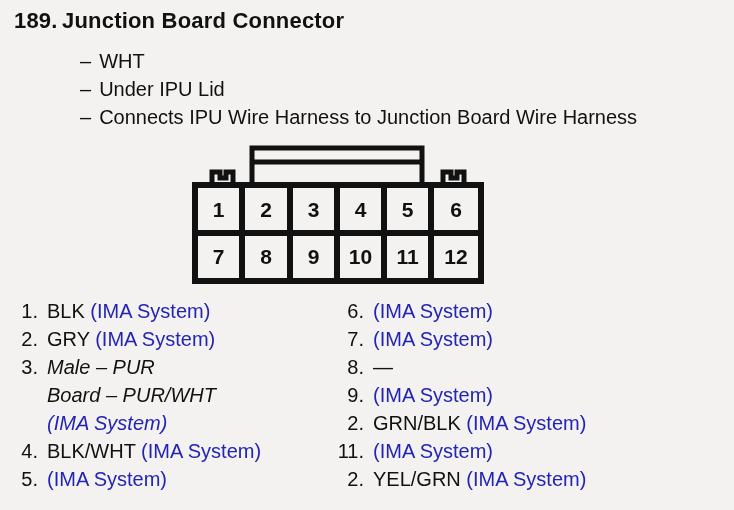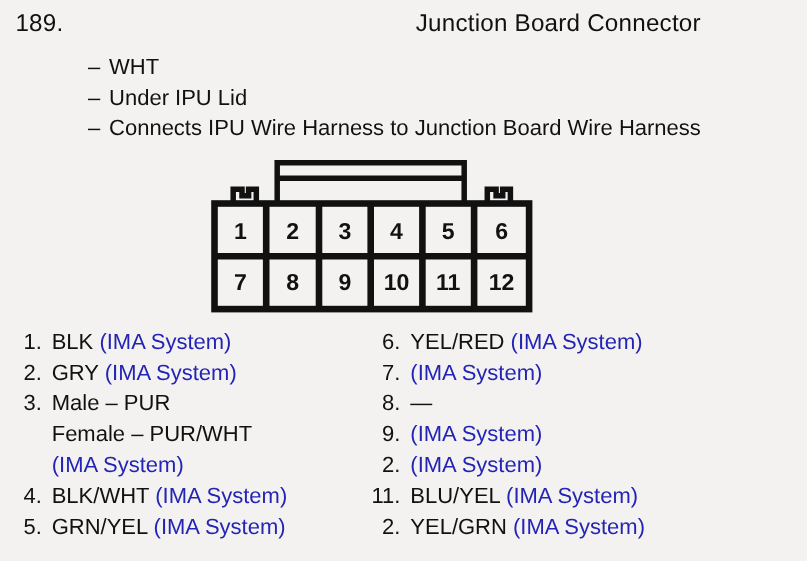--- a/index.html
+++ b/index.html
@@ -8,42 +8,42 @@
     background:var(--bg,#f3f2f0);
     font-family:"Liberation Sans", sans-serif;
     color:var(--ink,#111);
     overflow:hidden;
     position:relative;
   }
   .page { position:relative; width:734px; height:510px; }
 
   
   .header { position:absolute; left:14px; top:8px; }
-  .title-row { display:flex; align-items:baseline; font-weight:normal; font-size:22px; letter-spacing:.2px;justify-content:space-between; }
+  .title-row { display:flex; align-items:baseline; font-weight:bold; font-size:22px; letter-spacing:.2px; }
   .title-index { width:48px; }
   .notes { margin:13px 0 0 66px; font-size:20px; }
   .note-line { display:flex; line-height:28px; }
   .note-dash { margin-right:8px; }
 
   
   .connector-svg { position:absolute; left:180px; top:140px; }
   .pin-cell-num { font:bold 21px "Liberation Sans", sans-serif; fill:var(--ink,#111); }
 
   
   .pin-lists { position:absolute; left:14px; top:297px; display:flex; }
   .pin-col { font-size:20px; line-height:28px; }
   .pin-col.left  { width:306px; }
   .pin-col.right { width:400px; margin-left:14px; }
   .pin-item { display:flex; }
   .pin-num { text-align:right; margin-right:9px; flex:none; }
   .pin-col.left  .pin-num { width:24px; }
   .pin-col.right .pin-num { width:30px; }
   .pin-wire { white-space:pre; }
   .sys { color:var(--blue,#2424b4); white-space:pre; }
-  .pin-multiline .pin-lines { display:block; }
+  .pin-multiline .pin-lines { display:block;font-style:italic; }
 </style>
 </head>
 <body>
 
 <div class="page">
 
   <div class="header">
     <div class="title-row">
       <span class="title-index">189.</span>
       <span>Junction Board Connector</span>
@@ -107,62 +107,60 @@
       </div>
       <div class="pin-item">
         <span class="pin-num">2.</span>
         <span class="pin-wire">GRY </span>
         <span class="sys">(IMA System)</span>
       </div>
       <div class="pin-item pin-multiline">
         <span class="pin-num">3.</span>
         <span class="pin-lines">
           <span class="pin-wire" style="display:block">Male – PUR</span>
-          <span class="pin-wire" style="display:block">Female – PUR/WHT</span>
+          <span class="pin-wire" style="display:block">Board – PUR/WHT</span>
           <span class="sys" style="display:block">(IMA System)</span>
         </span>
       </div>
       <div class="pin-item">
         <span class="pin-num">4.</span>
         <span class="pin-wire">BLK/WHT </span>
         <span class="sys">(IMA System)</span>
       </div>
       <div class="pin-item">
         <span class="pin-num">5.</span>
-        <span class="pin-wire">GRN/YEL </span>
         <span class="sys">(IMA System)</span>
       </div>
     </div>
 
     <div class="pin-col right">
       <div class="pin-item">
         <span class="pin-num">6.</span>
-        <span class="pin-wire">YEL/RED </span>
         <span class="sys">(IMA System)</span>
       </div>
       <div class="pin-item">
         <span class="pin-num">7.</span>
         <span class="sys">(IMA System)</span>
       </div>
       <div class="pin-item">
         <span class="pin-num">8.</span>
         <span class="pin-wire">—</span>
         <span class="sys"></span>
       </div>
       <div class="pin-item">
         <span class="pin-num">9.</span>
         <span class="sys">(IMA System)</span>
       </div>
       <div class="pin-item">
         <span class="pin-num">2.</span>
+        <span class="pin-wire">GRN/BLK </span>
         <span class="sys">(IMA System)</span>
       </div>
       <div class="pin-item">
         <span class="pin-num">11.</span>
-        <span class="pin-wire">BLU/YEL </span>
         <span class="sys">(IMA System)</span>
       </div>
       <div class="pin-item">
         <span class="pin-num">2.</span>
         <span class="pin-wire">YEL/GRN </span>
         <span class="sys">(IMA System)</span>
       </div>
     </div>
 
   </div>

